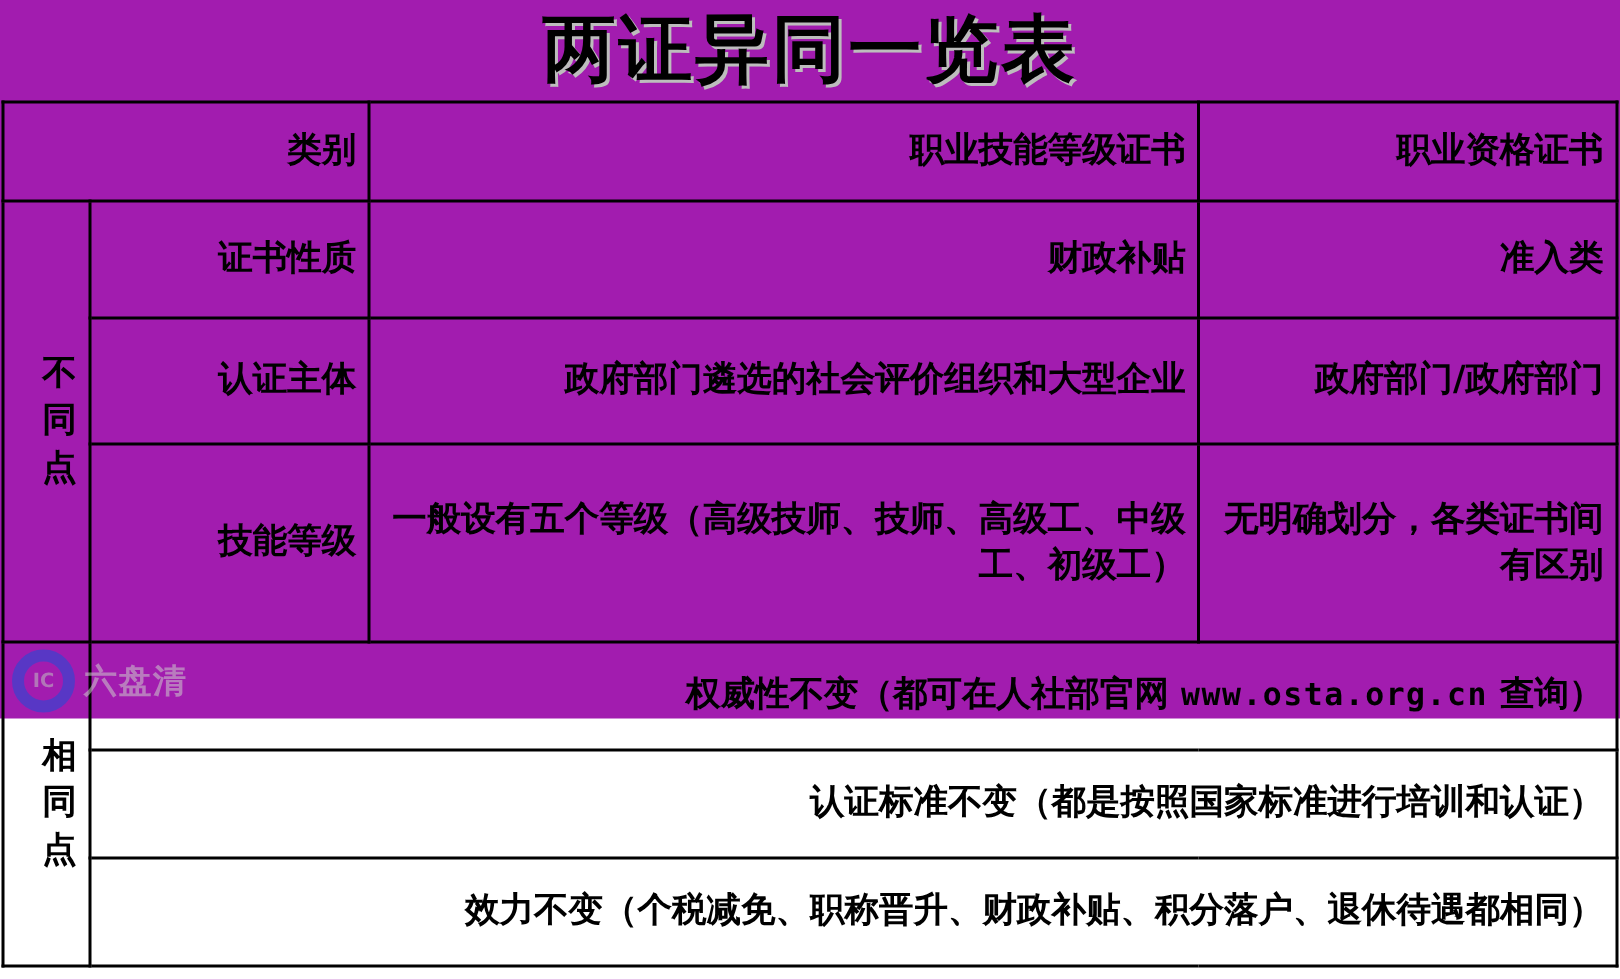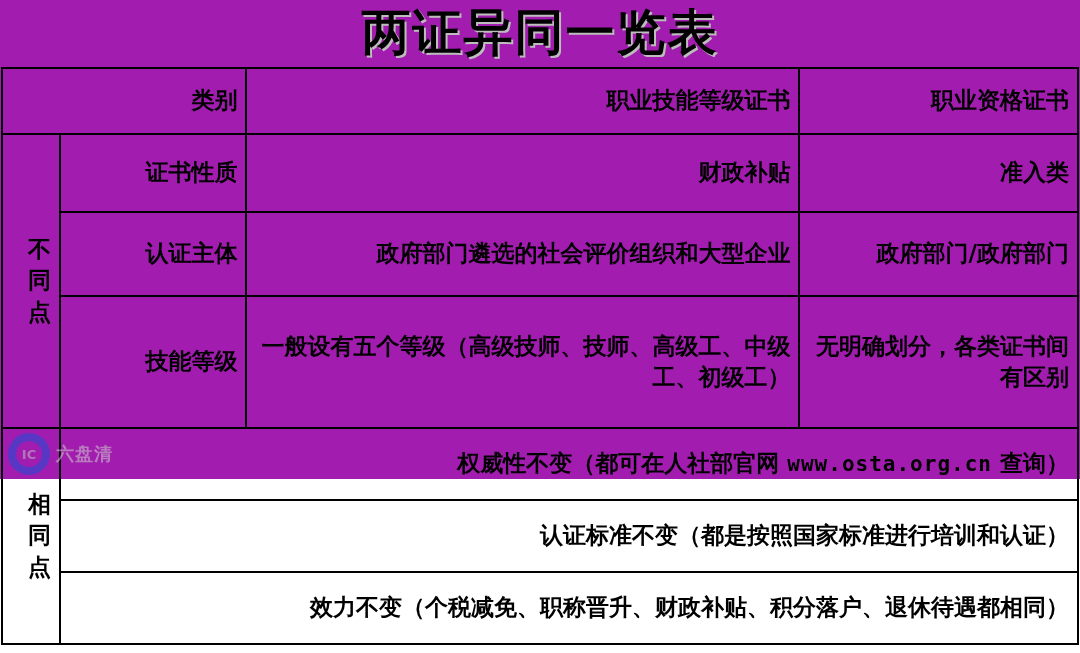--- a/index.html
+++ b/index.html
@@ -87,21 +87,21 @@
     color: #c0c0c0;
     font-size: 13px;
     font-weight: bold;
     display: flex;
     align-items: center;
     justify-content: center;
     font-family: "DejaVu Sans", sans-serif;
   }
   .wm-text {
     color: #cccccc;
-    font-size: 18px;
+    font-size: 22px;
     font-weight: bold;
     font-family: "DejaVu Sans", "Liberation Sans", sans-serif;
     letter-spacing: 1px;
   }
   .bottom-clip {
     overflow: hidden;
   }
 </style>
 </head>
 <body>

